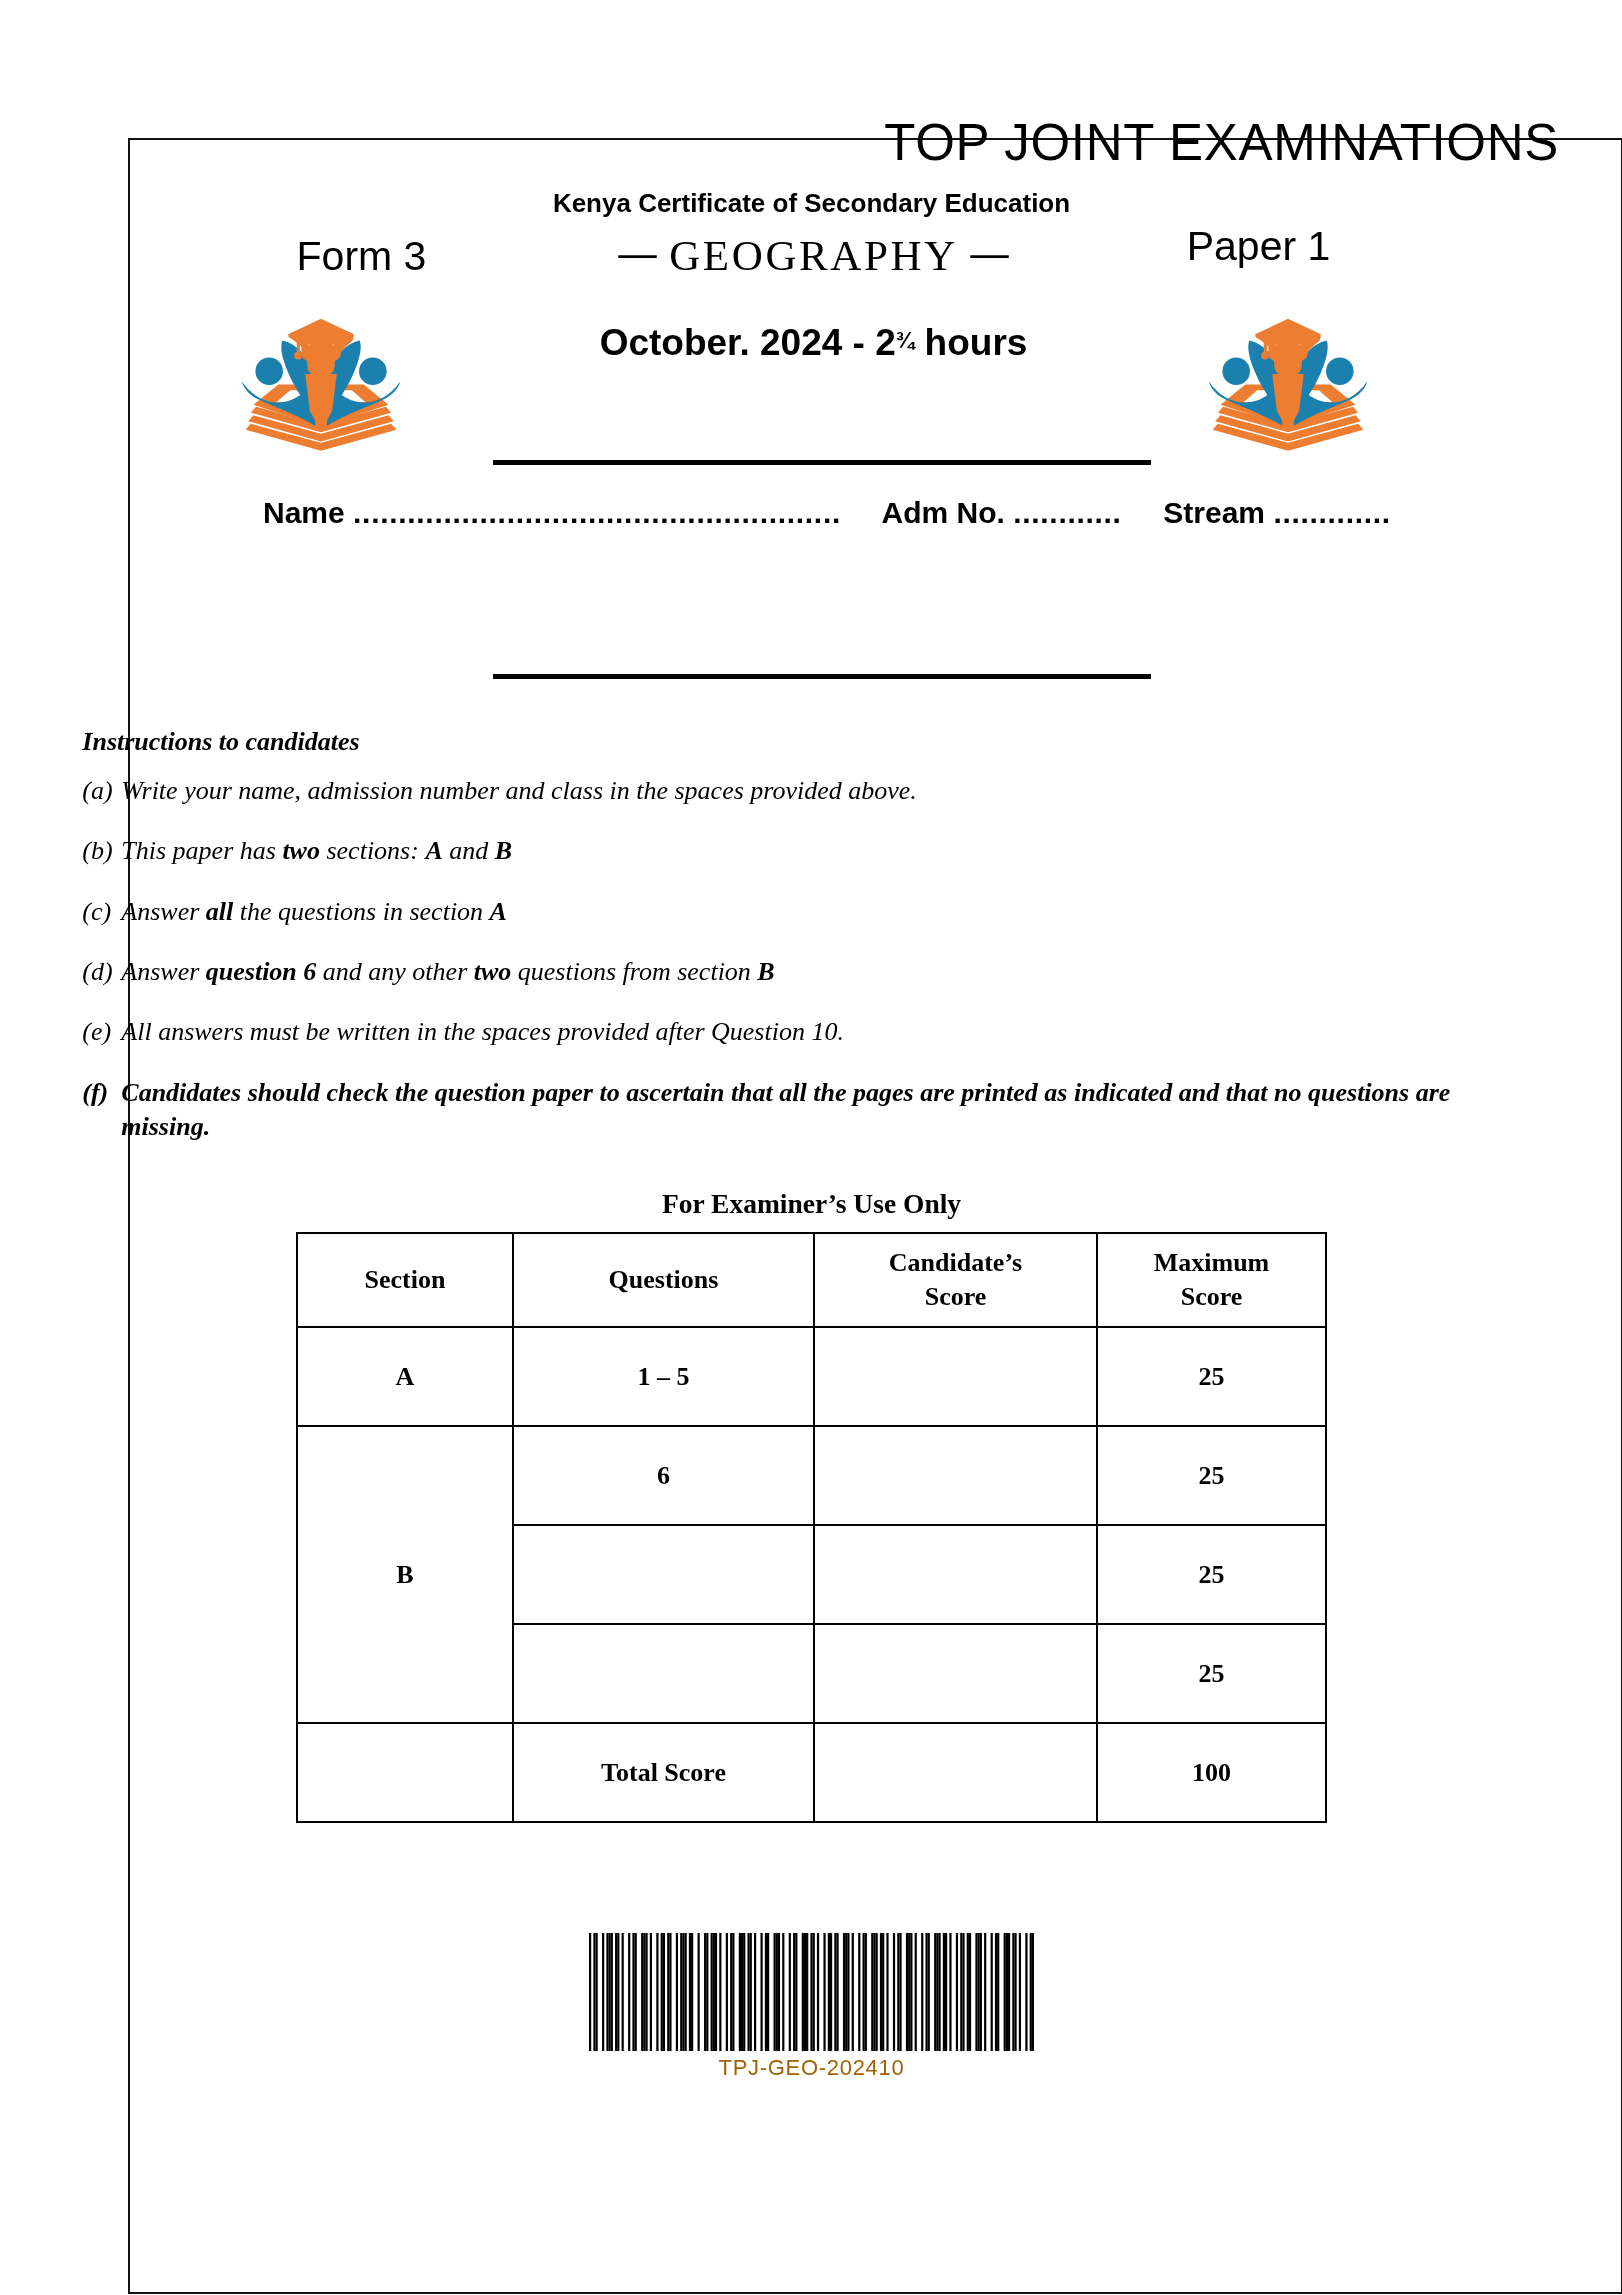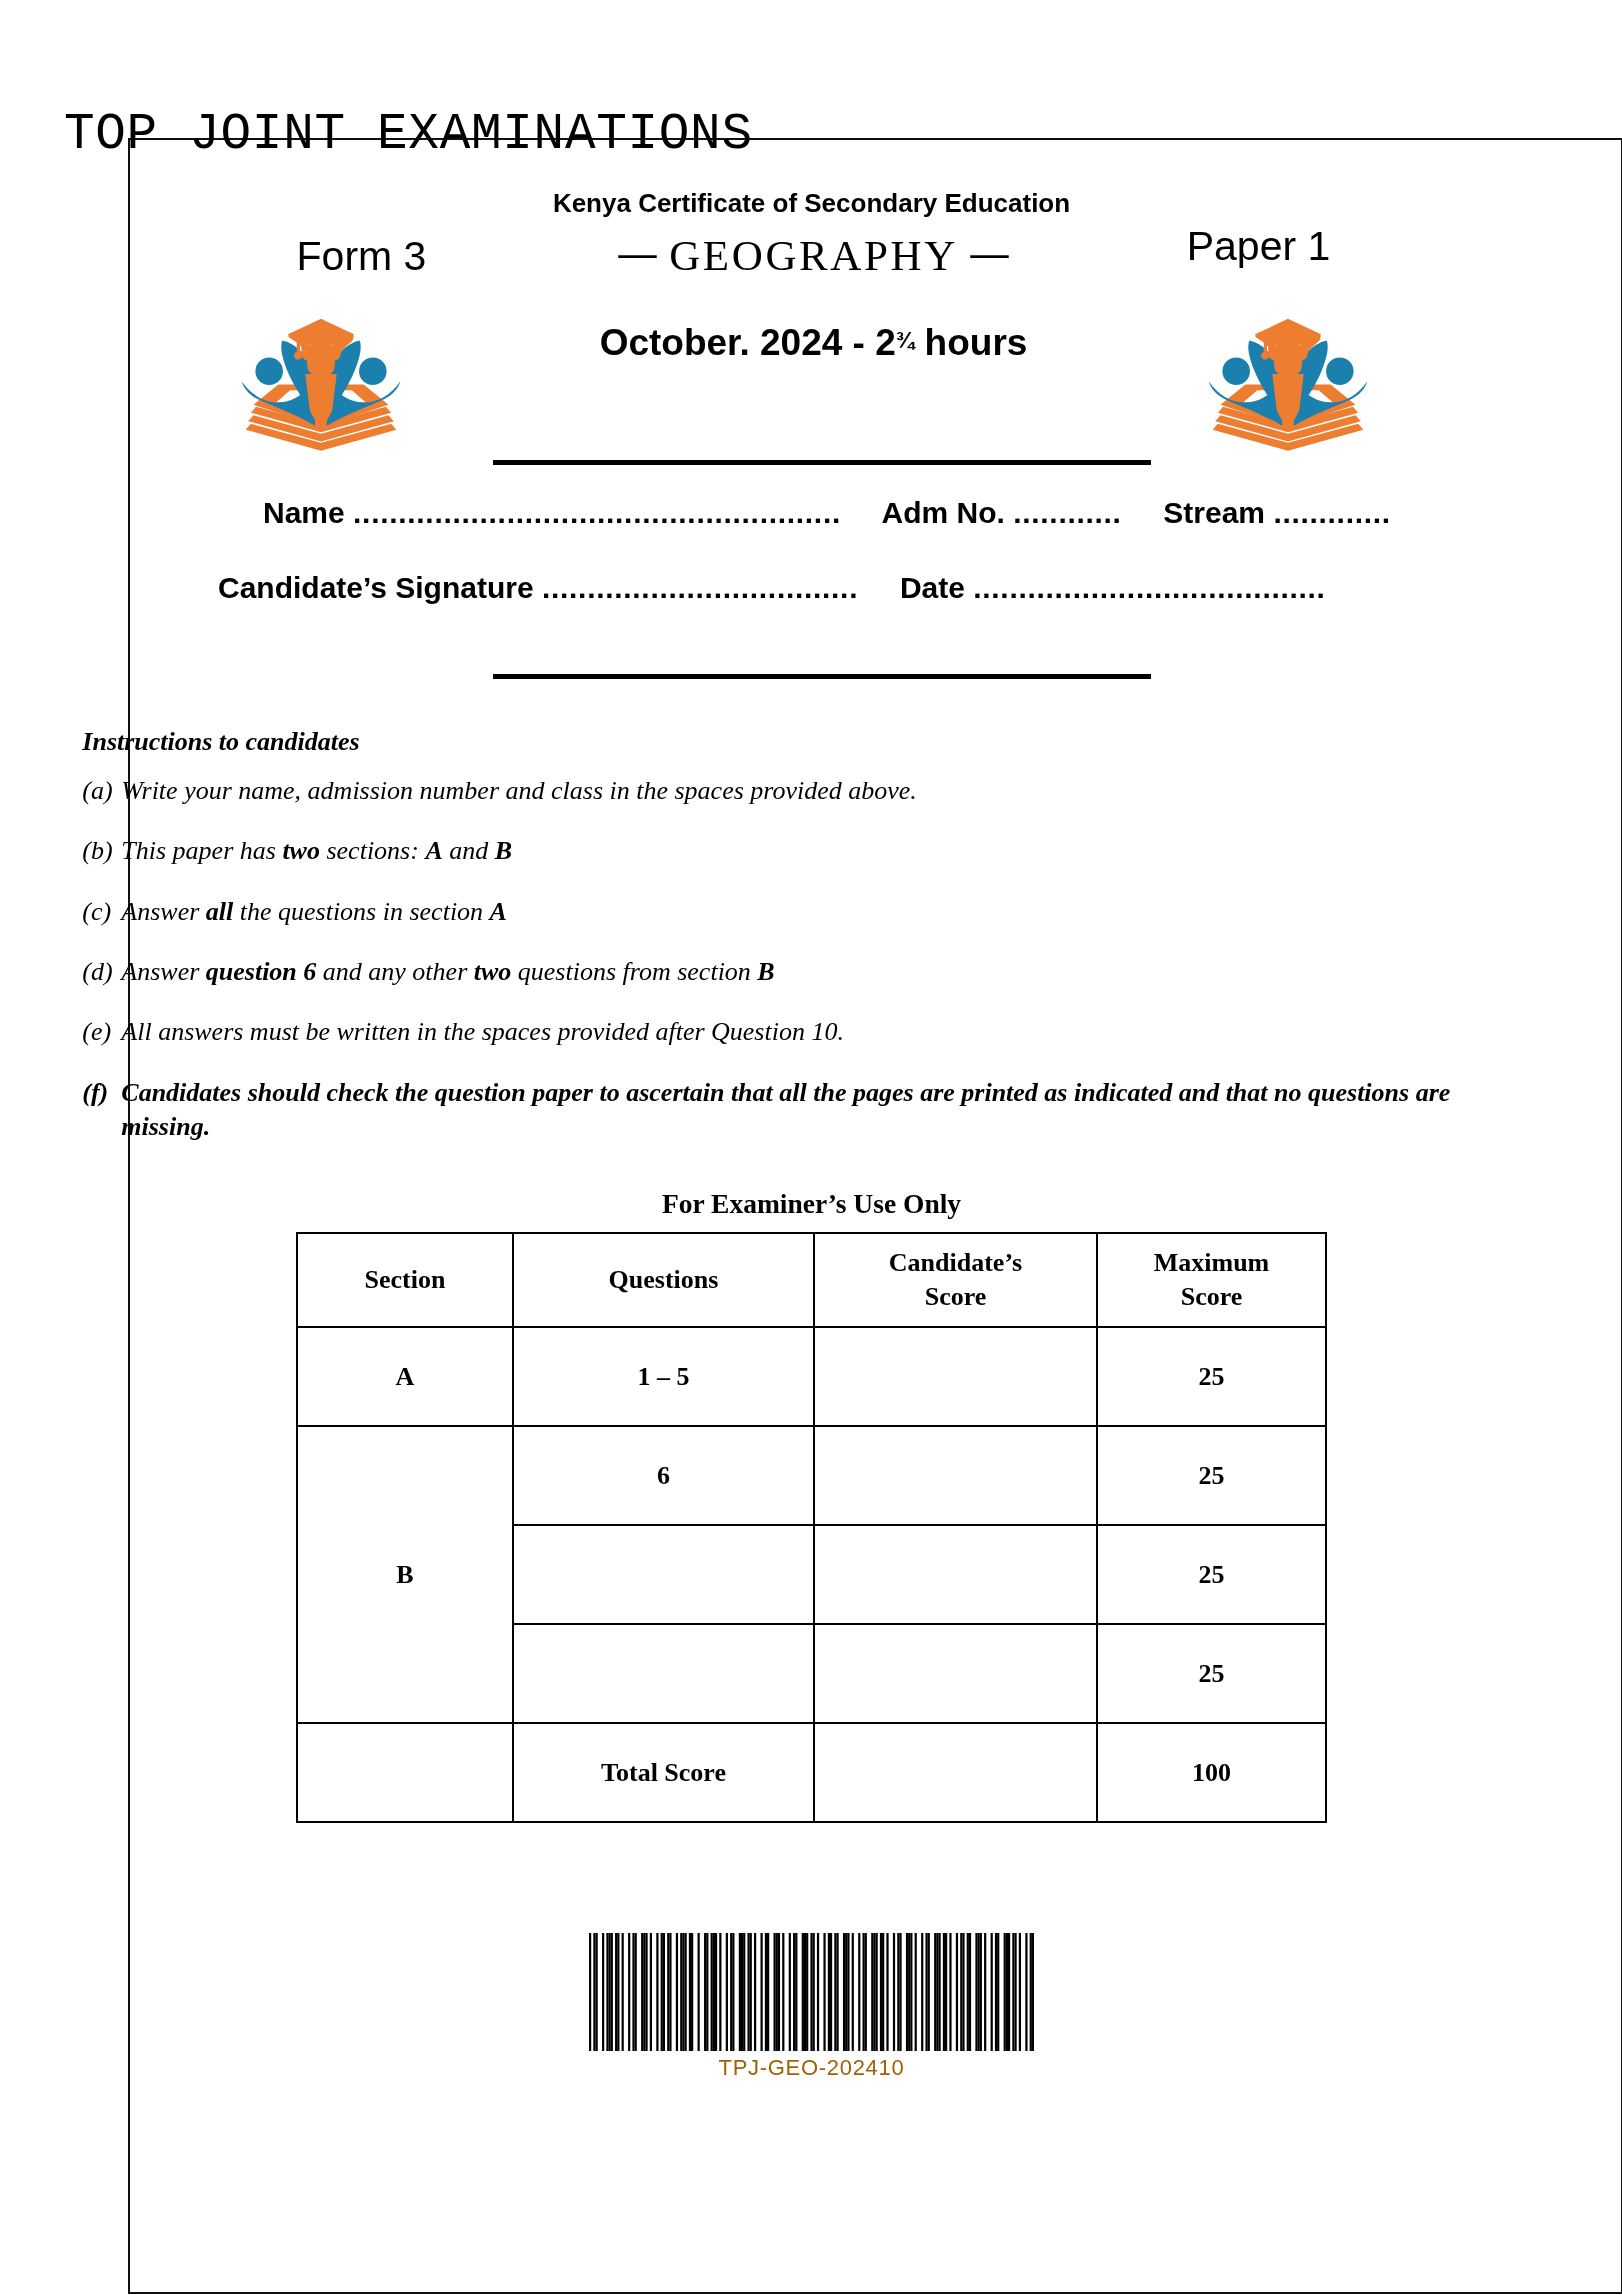--- a/index.html
+++ b/index.html
@@ -41,24 +41,24 @@
     position: absolute;
     left: 0;
     top: 0;
     width: 1495px;
     height: 471px;
   }
 
   .exam-title {
     position: absolute;
     left: 0;
-    top: 40px;
-    width: 1495px;
-    text-align: left;
-    font-family: Liberation Mono, monospace;
+    top: 48px;
+    width: 1495px;
+    text-align: right;
+    font-family: Liberation Sans, sans-serif;
     font-size: 51px;
     font-weight: 400;
     letter-spacing: 0.7px;
     line-height: 1;
   }
 
   .exam-subtitle {
     position: absolute;
     left: 0;
     top: 121px;
@@ -368,27 +368,20 @@
       <span>Name</span>
       <span class="dots">......................................................</span>
       <span class="gap"></span>
       <span>Adm No.</span>
       <span class="dots">............</span>
       <span class="gap"></span>
       <span>Stream</span>
       <span class="dots">.............</span>
     </div>
 
-    <div class="cand-line row2">
-      <span>Candidate’s Signature</span>
-      <span class="dots">...................................</span>
-      <span class="gap"></span>
-      <span>Date</span>
-      <span class="dots">.......................................</span>
-    </div>
   </div>
 
   <div class="instructions">
     <div class="instr-heading">Instructions to candidates</div>
     <div id="instructions-list">
         <div class="instr-item">
           <span class="marker">(a)</span>
           <span class="body"><span>Write your name, admission number and class in the spaces provided above.</span></span>
         </div>
         <div class="instr-item">

